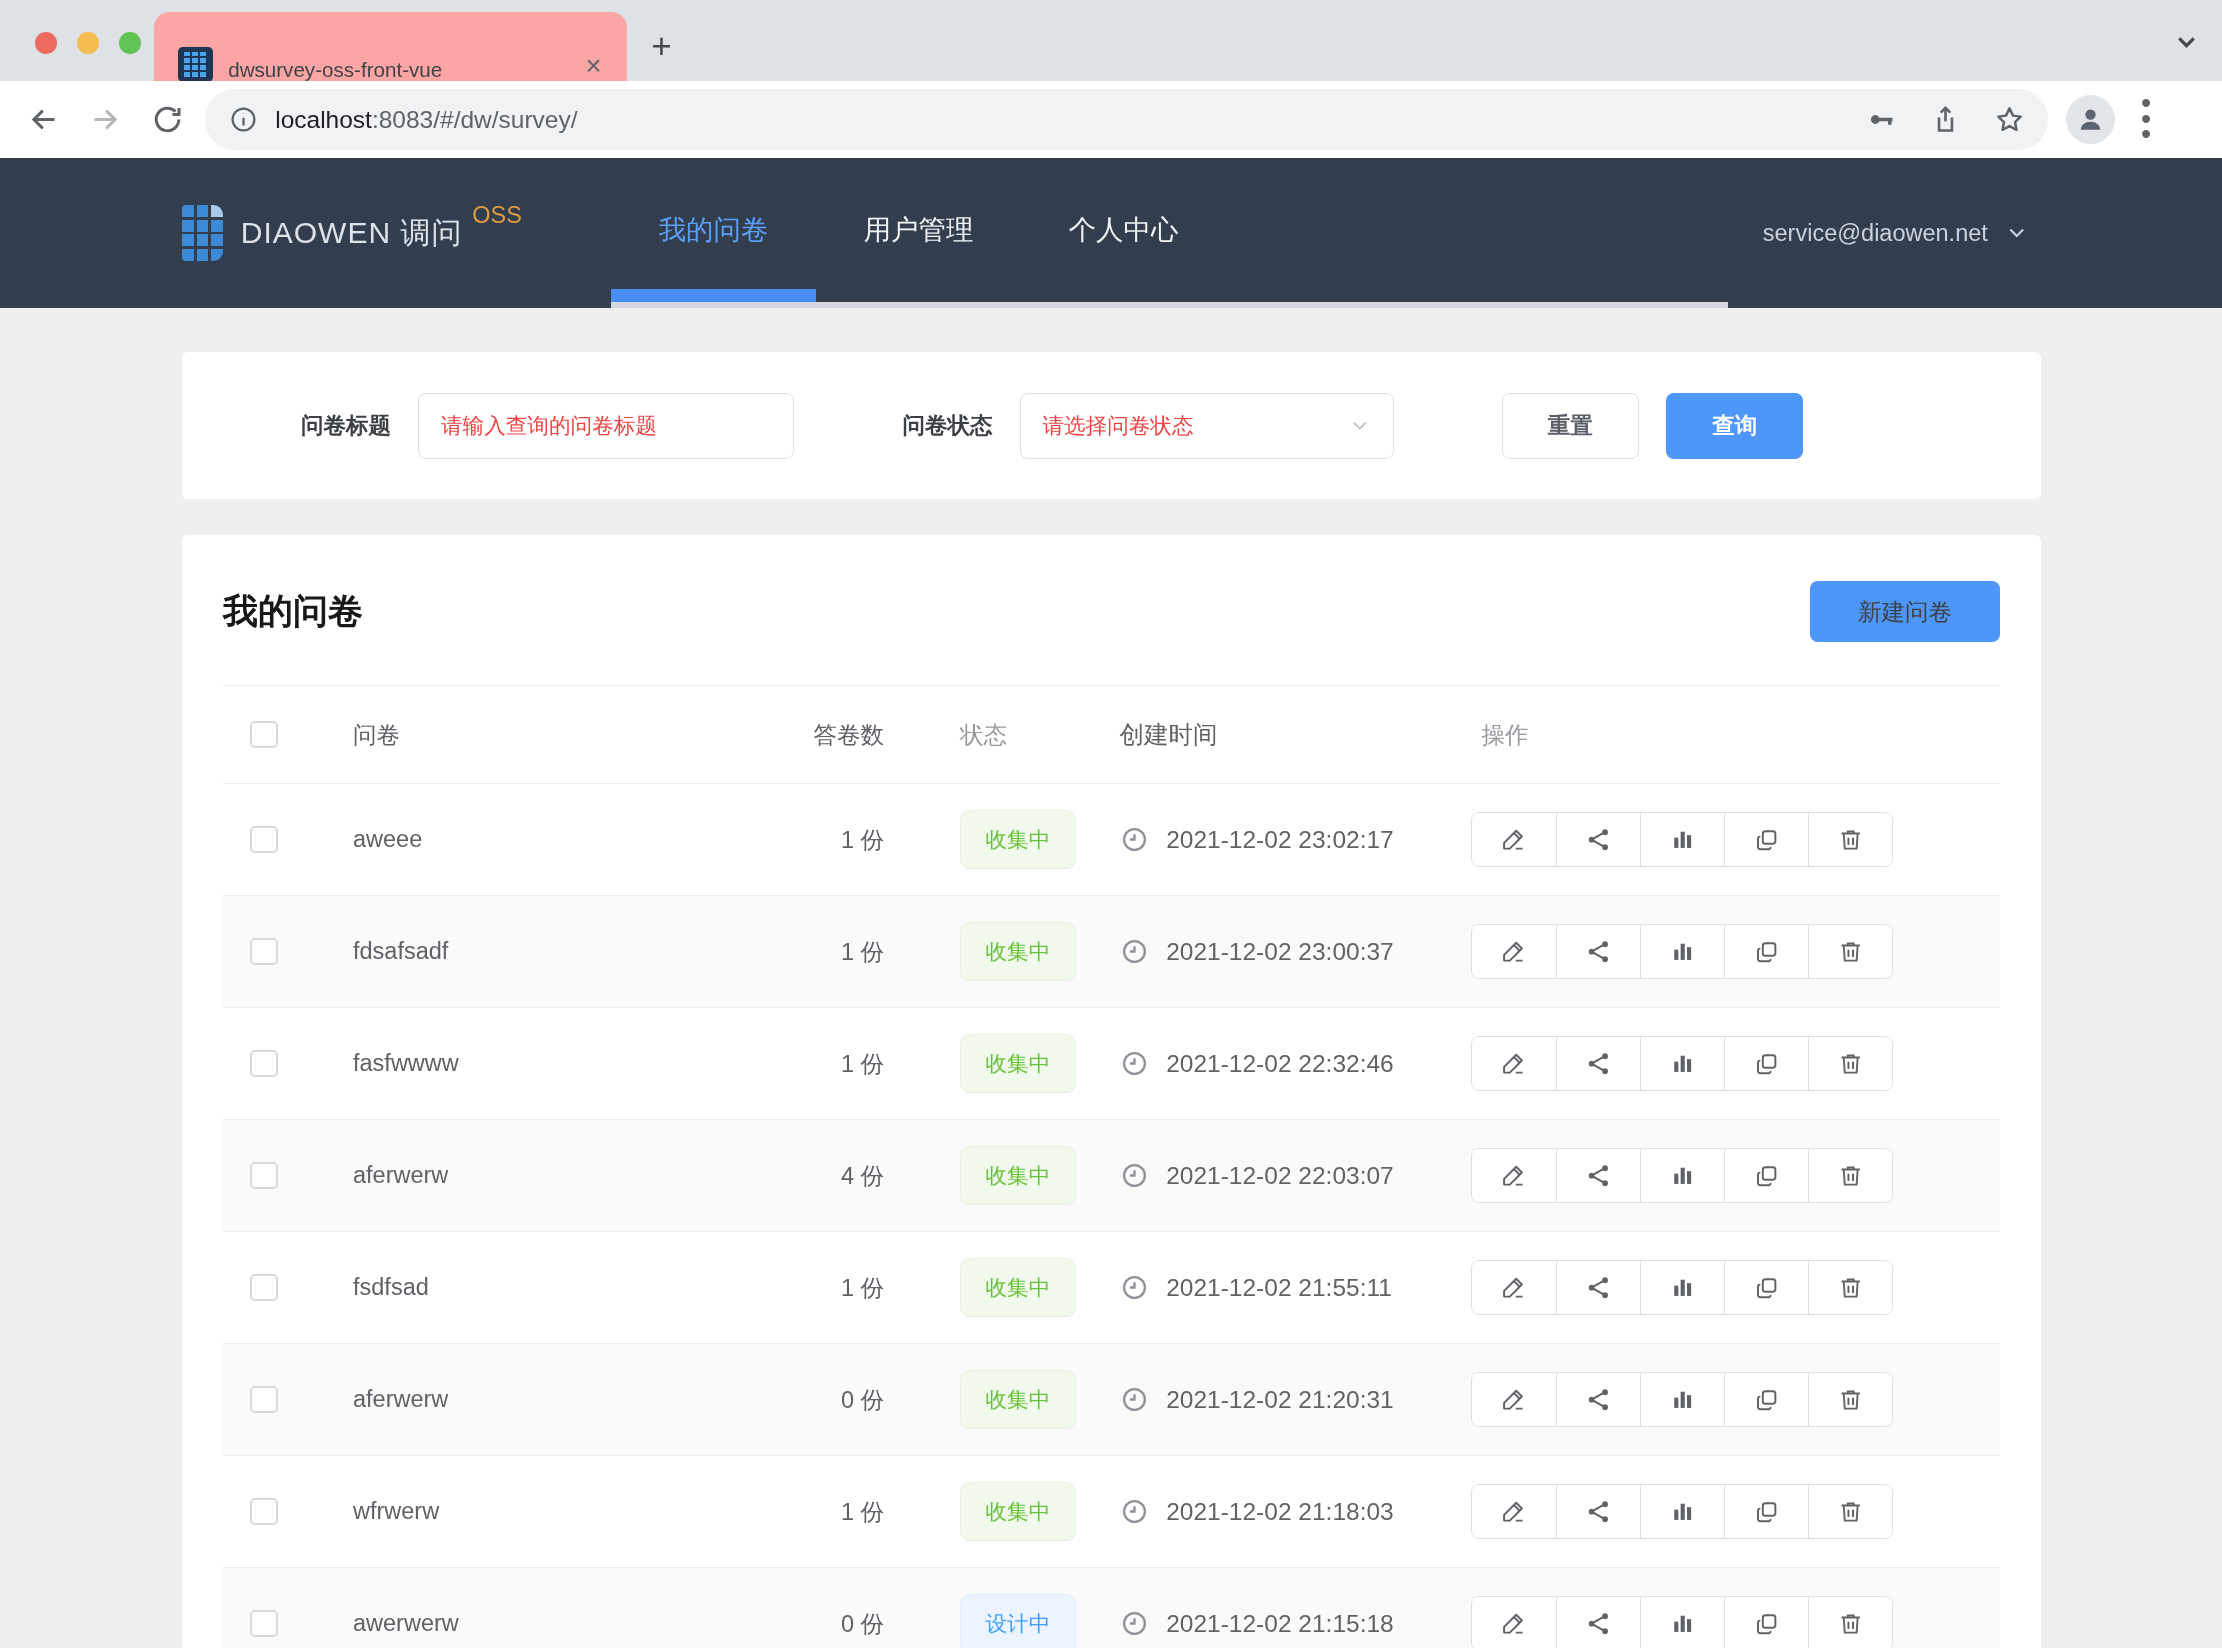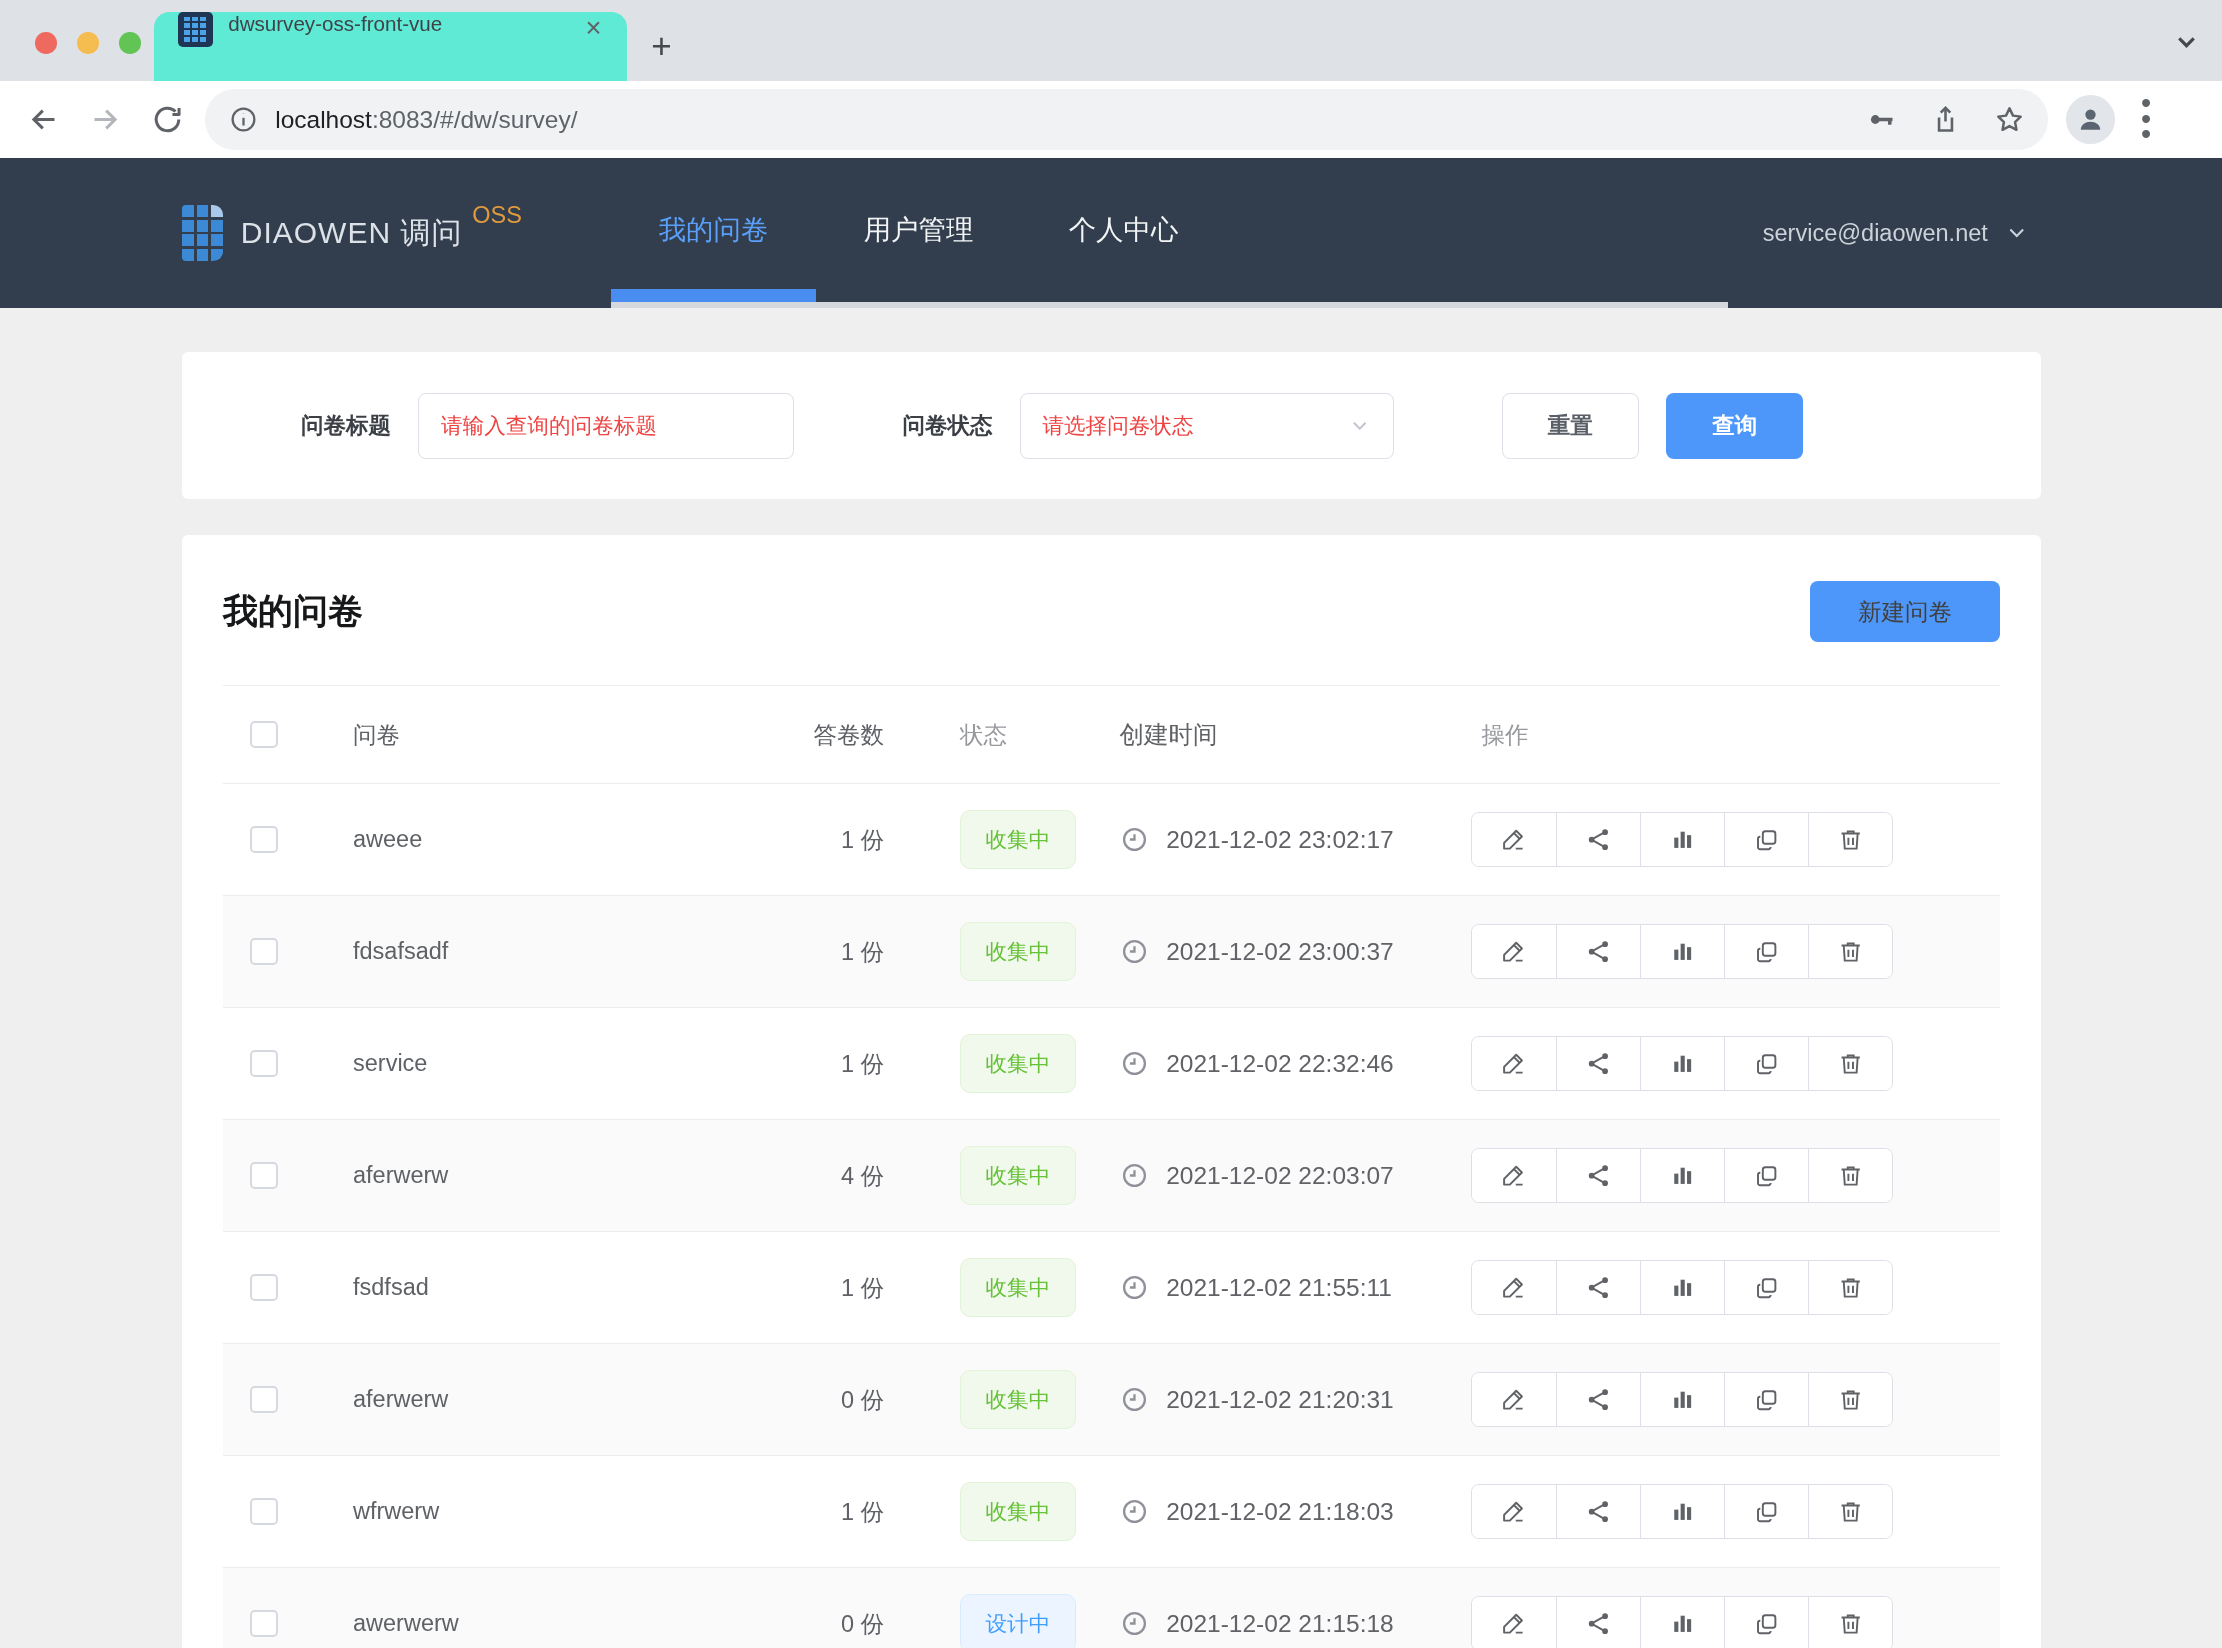--- a/index.html
+++ b/index.html
@@ -12,22 +12,22 @@
 
   
   .tabstrip { height: 81px; background: #dee1e6; position: relative; }
   .traffic { position: absolute; top: 32px; left: 35px; display: flex; gap: 20.6px; }
   .traffic span { width: 21.6px; height: 21.6px; border-radius: 50%; display: block; }
   .tl-close { background: #ee6a5f; }
   .tl-min   { background: #f5bd4f; }
   .tl-max   { background: #61c454; }
   .tab {
     position: absolute; left: 154px; top: 11.8px; width: 473px; height: 70px;
-    background: #5eead4; border-radius: 15.7px 15.7px 0 0;
-    display: flex; align-items: flex-start; padding: 0 19.6px 0 23.5px;
+    background: #fca5a5; border-radius: 15.7px 15.7px 0 0;
+    display: flex; align-items: flex-end; padding: 0 19.6px 0 23.5px;
   }
   .favicon {
     width: 35px; height: 35px; border-radius: 4.9px; background: #1e3553;
     display: flex; align-items: center; justify-content: center; flex: 0 0 auto;
   }
   .favicon .fav-grid { display: grid; grid-template-columns: repeat(3, 5.9px); grid-auto-rows: 4.9px; gap: 2px; }
   .favicon .fav-grid i { background: #4aa3e8; display: block; }
   .tab-title { margin-left: 15.7px; font-size: 20.6px; color: #3f4349; flex: 1; white-space: nowrap; overflow: hidden; }
   .tab-close { font-size: 27.4px; color: #5f6368; line-height: 1; padding: 2px 5.9px; cursor: default; }
   .newtab {
@@ -413,21 +413,21 @@
                       <path d="M10 10.4v6.2M14 10.4v6.2"></path>
                     </svg>
                   </span>
                 </button>
               </div></div>
           </div>
           <div class="t-row">
             <div>
               <div class="checkbox"></div>
             </div>
-            <div class="cell-name">service</div>
+            <div class="cell-name">fasfwwww</div>
             <div class="cell-count">1 份</div>
             <div class="cell-status"><span class="badge" style="color: rgb(103, 194, 58); background: rgb(240, 249, 235); border-color: rgb(225, 243, 216);">收集中</span></div>
             <div class="cell-time">
               <span style="display:flex">
                 <svg viewBox="0 0 24 24" fill="none" stroke="currentColor" stroke-width="1.9">
                   <circle cx="12" cy="12" r="8.6"></circle>
                   <path d="M12 7.6V12H8.2"></path>
                 </svg>
               </span>
               <span>2021-12-02 22:32:46</span>

